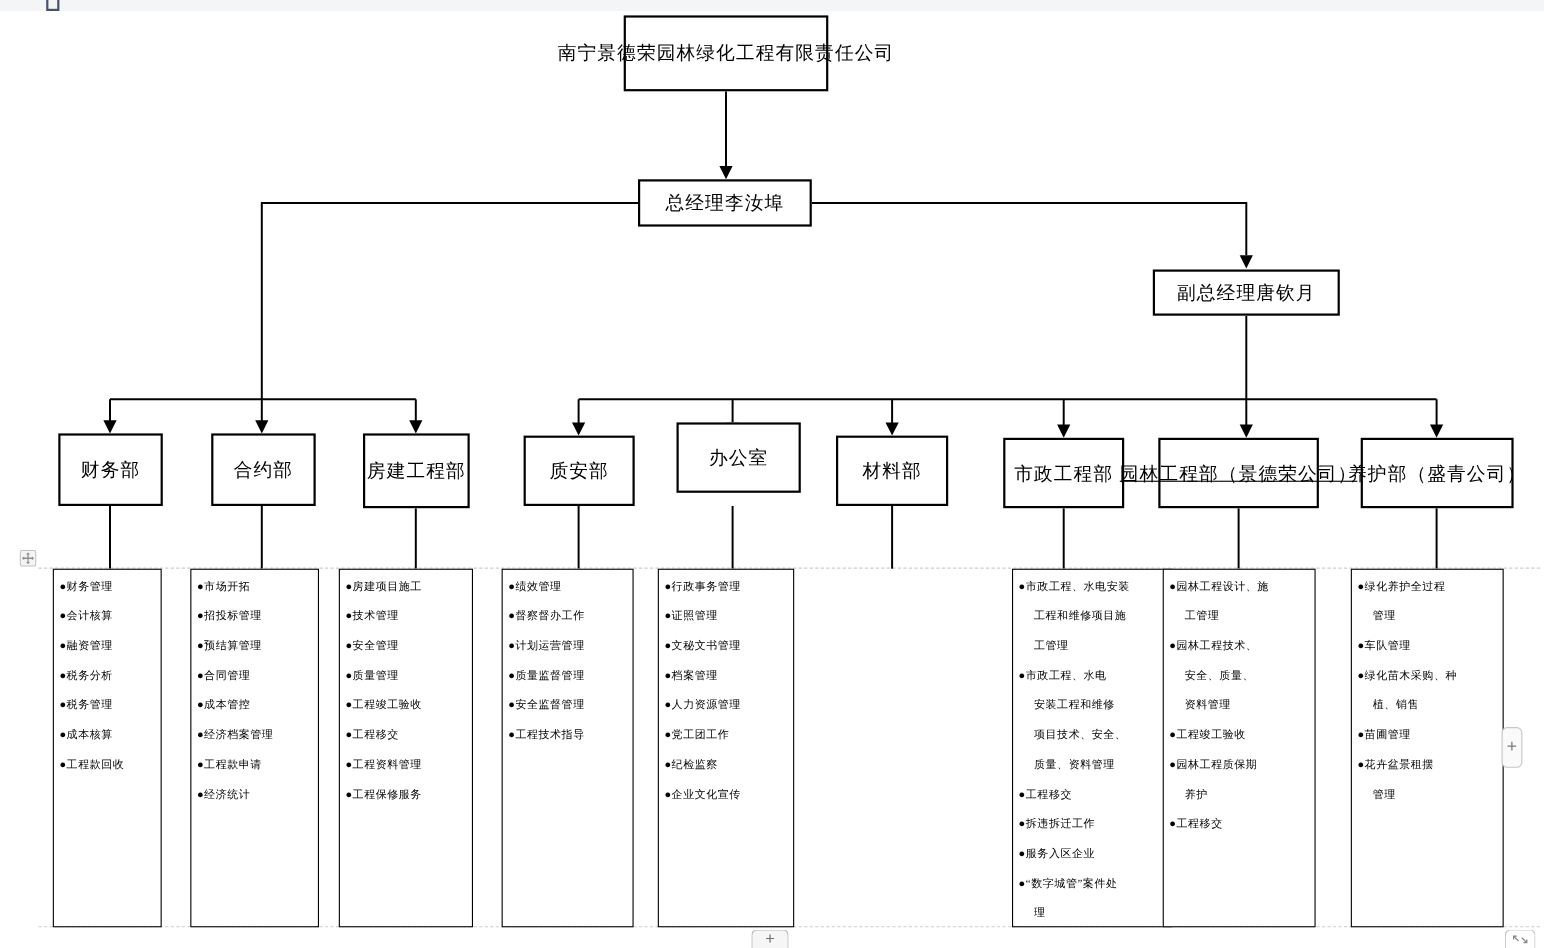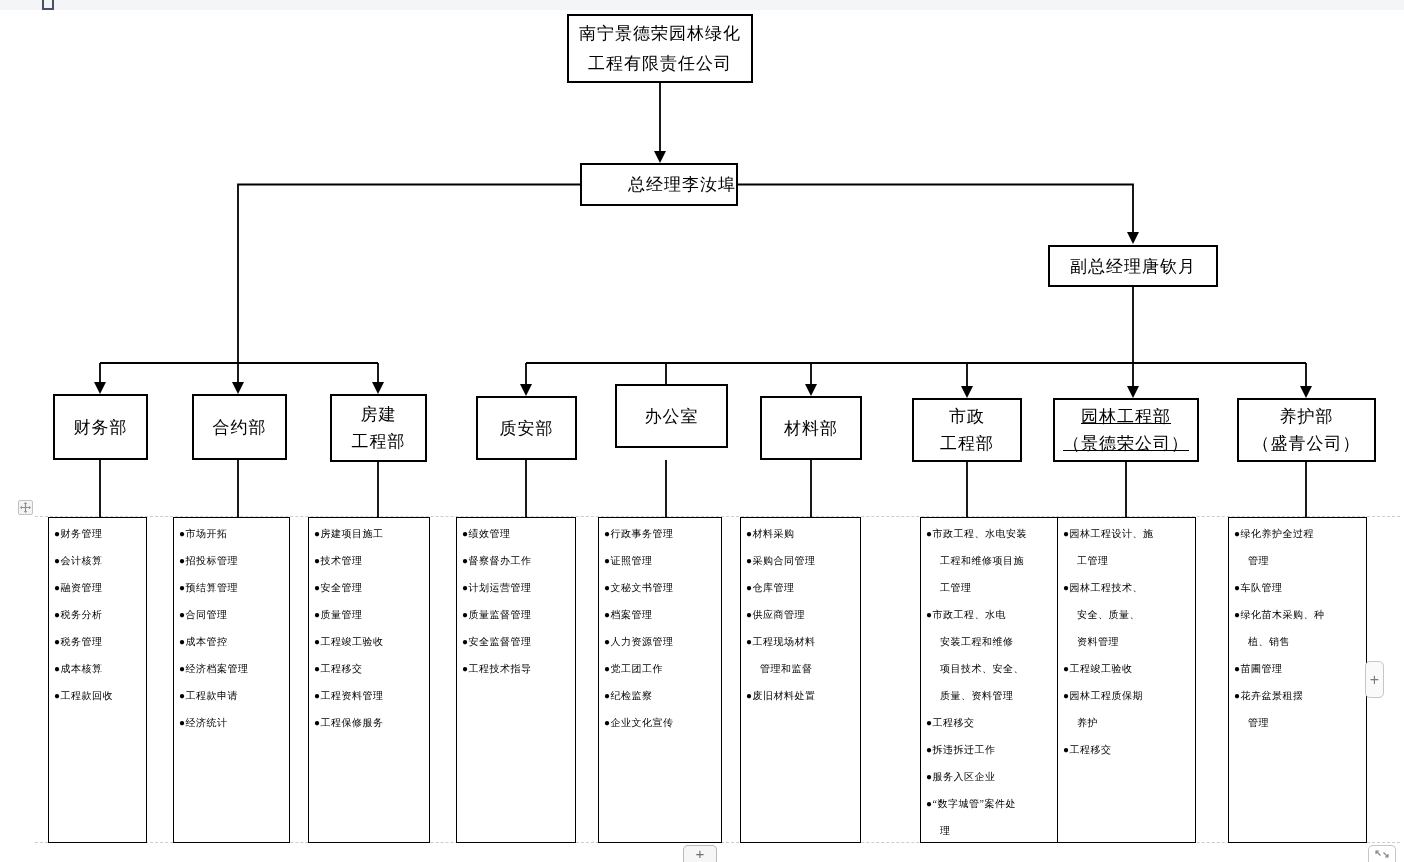--- a/index.html
+++ b/index.html
@@ -14,26 +14,26 @@
 
   
   .gridline{position:absolute;left:35px;width:1365px;height:0;border-top:1px dashed #cdcdcd;}
   .gridline.top{top:516px;}
   .gridline.bottom{top:842px;}
 
   .connectors{position:absolute;left:0;top:0;}
 
   
   .obox{position:absolute;box-sizing:border-box;background:#fff;border:2px solid #000;
-        display:flex;flex-direction:column;align-items:center;justify-content:center;
+        display:flex;flex-direction:row;align-items:center;justify-content:center;
         text-align:center;font-size:17px;letter-spacing:1px;line-height:27px;z-index:3;}
   .obox span{display:block;white-space:nowrap;}
   .obox span:empty{display:none;}
   .company{left:567px;top:14px;width:186px;height:69px;line-height:30px;}
-  .gm{left:580px;top:163px;width:158px;height:43px;align-items:flex-end;}
+  .gm{left:580px;top:163px;width:158px;height:43px;}
   .deputy{left:1048px;top:245px;width:170px;height:42px;}
 
   
   .list{position:absolute;top:517px;height:326px;box-sizing:border-box;background:#fff;
         border:1.5px solid #000;padding:2px 0 0 5px;font-size:10px;z-index:3;}
   .dl{line-height:27px;white-space:nowrap;letter-spacing:0.5px;}
   .dl.cont{padding-left:14px;}
 
   
   .move-handle{position:absolute;left:18px;top:500px;width:15px;height:15px;box-sizing:border-box;
@@ -193,29 +193,20 @@
   <div class="list" style="left:598px;width:124px;">
     <div class="dl">●行政事务管理</div>
     <div class="dl">●证照管理</div>
     <div class="dl">●文秘文书管理</div>
     <div class="dl">●档案管理</div>
     <div class="dl">●人力资源管理</div>
     <div class="dl">●党工团工作</div>
     <div class="dl">●纪检监察</div>
     <div class="dl">●企业文化宣传</div>
   </div>
-  <div class="list" style="left:740px;width:121px;">
-    <div class="dl">●材料采购</div>
-    <div class="dl">●采购合同管理</div>
-    <div class="dl">●仓库管理</div>
-    <div class="dl">●供应商管理</div>
-    <div class="dl">●工程现场材料</div>
-    <div class="dl cont">管理和监督</div>
-    <div class="dl">●废旧材料处置</div>
-  </div>
   <div class="list" style="left:920px;width:146px;">
     <div class="dl">●市政工程、水电安装</div>
     <div class="dl cont">工程和维修项目施</div>
     <div class="dl cont">工管理</div>
     <div class="dl">●市政工程、水电</div>
     <div class="dl cont">安装工程和维修</div>
     <div class="dl cont">项目技术、安全、</div>
     <div class="dl cont">质量、资料管理</div>
     <div class="dl">●工程移交</div>
     <div class="dl">●拆违拆迁工作</div>

